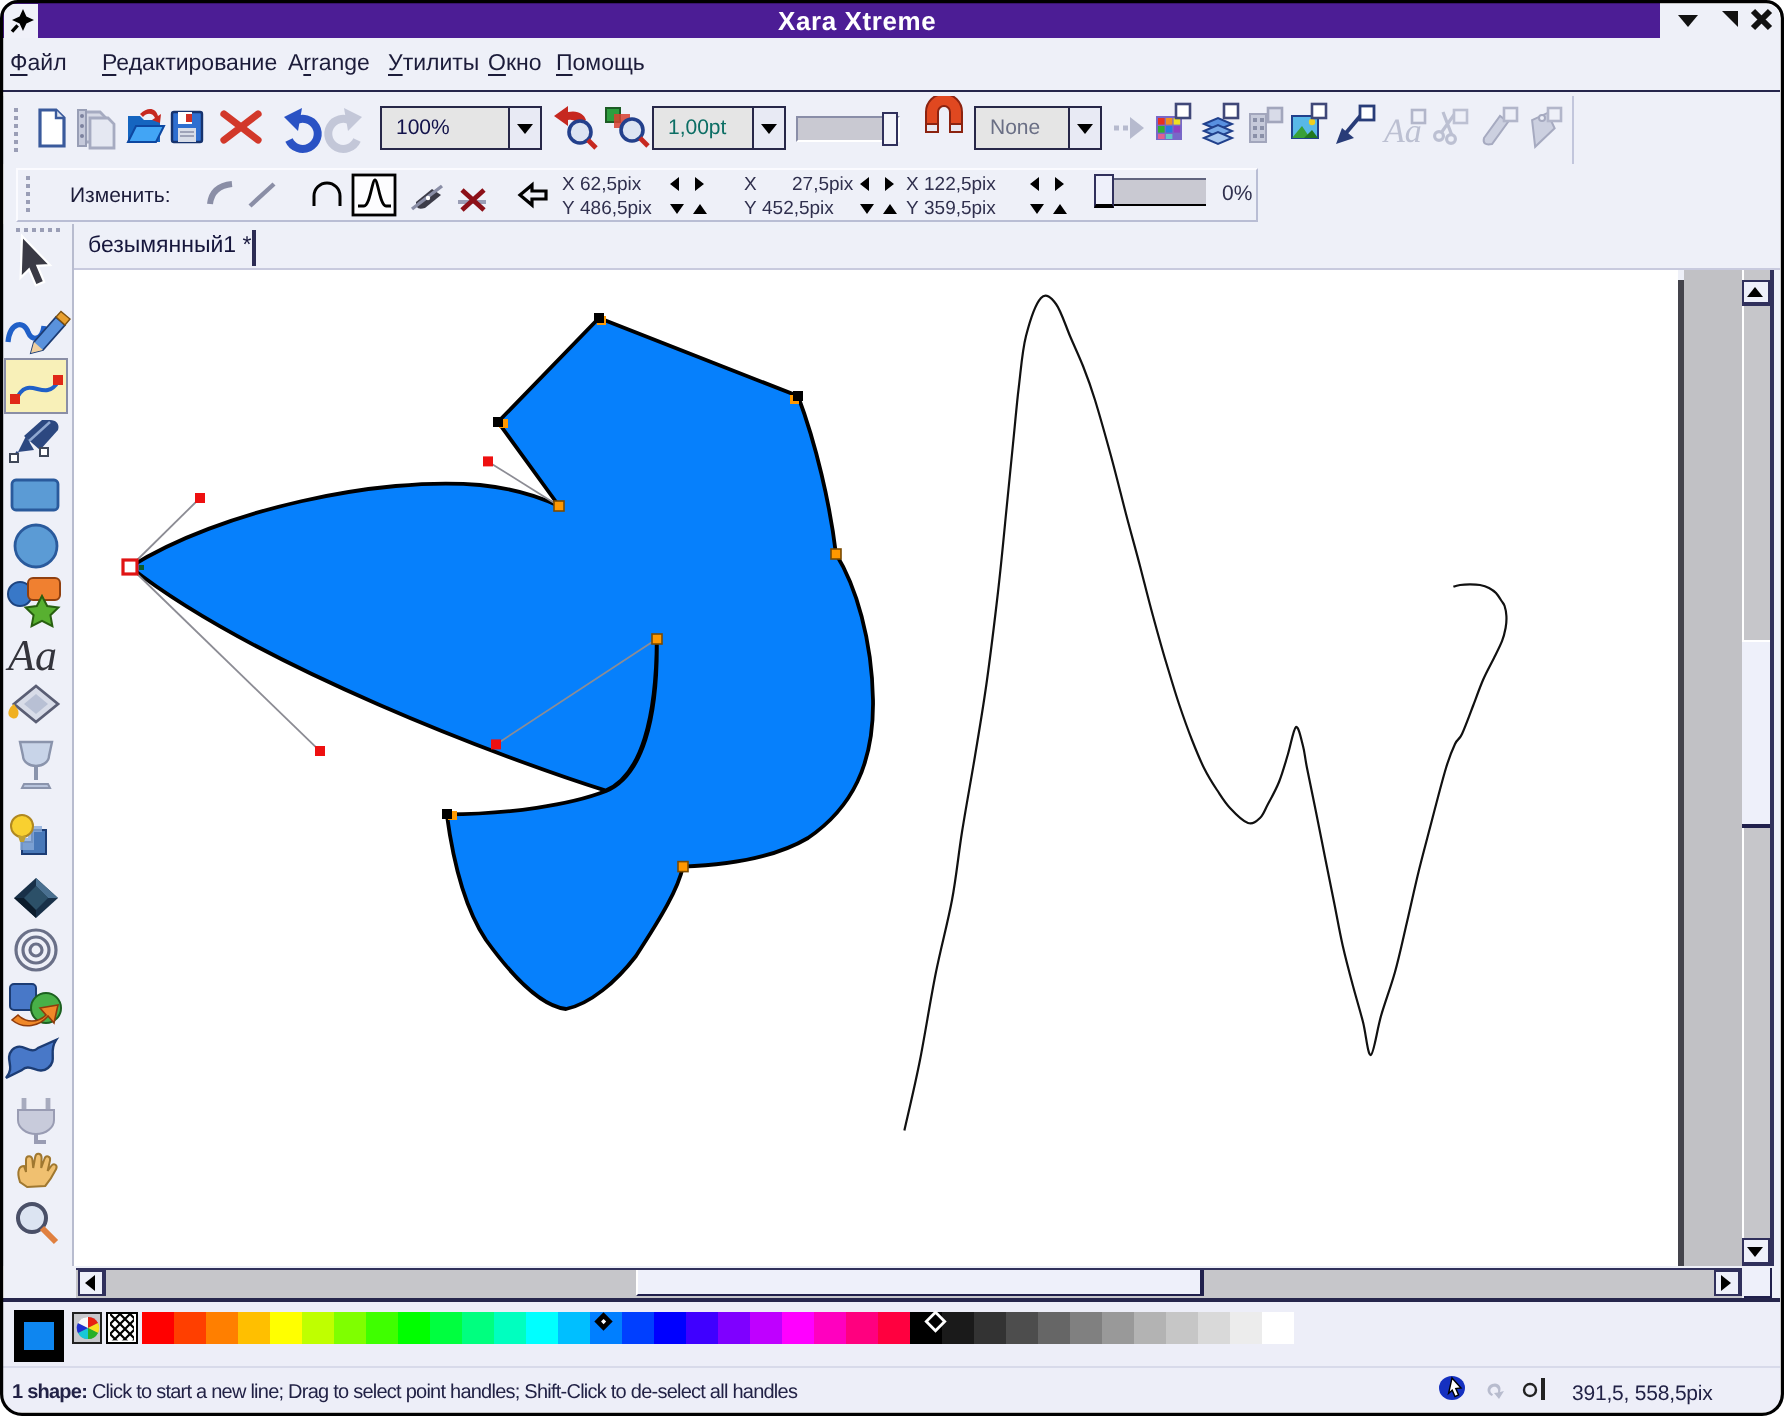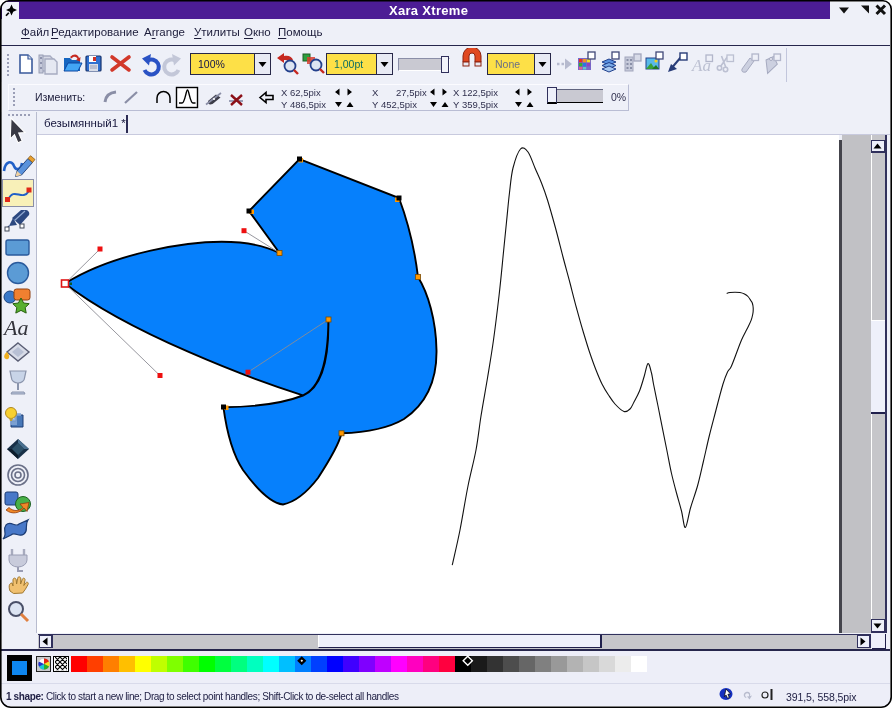--- a/index.html
+++ b/index.html
@@ -21,21 +21,21 @@
 #canvas{position:absolute;left:37px;top:135px;width:802px;height:498px;background:#fff;}
 #pborder{position:absolute;left:839px;top:140px;width:2.5px;height:493px;background:#44444c;}
 #paste{position:absolute;left:841.5px;top:135px;width:29px;height:498px;background:#c1c1c5;}
 #vsb{position:absolute;left:870.5px;top:135px;width:16px;height:498px;background:#c6c6ca;border-left:1px solid #fff;border-right:2px solid #31315c;}
 #hsb{position:absolute;left:38px;top:633.5px;width:833px;height:15px;background:#c6c6ca;border-top:1.5px solid #31315c;}
 #paletteline{position:absolute;left:1px;top:649px;width:889px;height:2px;background:#26264c;}
 #palette{position:absolute;left:1px;top:651px;width:889px;height:32px;background:#edeef8;}
 #status{position:absolute;left:1px;top:683px;width:889px;height:23px;background:#edeef8;border-top:1px solid #d8daea;font-size:11px;color:#222246;}
 .cell{position:absolute;top:656px;height:16px;width:16.05px;}
 .combo{position:absolute;height:22px;background:#fff;border:1.4px solid #272748;}
-.combo .fld{position:absolute;left:0;top:0;bottom:0;background:#fde047;display:flex;align-items:center;padding-left:7px;font-size:10.5px;}
+.combo .fld{position:absolute;left:0;top:0;bottom:0;background:#e5e5e5;display:flex;align-items:center;padding-left:7px;font-size:10.5px;}
 .combo .btn{position:absolute;right:0;top:0;bottom:0;width:16px;background:#e8eaf4;border-left:1.4px solid #272748;display:flex;align-items:center;justify-content:center;}
 .spin{position:absolute;font-size:9.5px;color:#30304e;}
 svg{display:block;}
 </style></head><body>
 <div id="win"></div>
 <div id="inner"></div>
 
 <div id="title">
     <div class="txt">Xara Xtreme</div>
   </div>
@@ -47,21 +47,21 @@
   </div>
 <div id="wbtns">
 <svg width="60" height="18">
 <path d="M9,7.5 h10 l-5,6 z" fill="#111"></path>
 <path d="M31,5.5 l8,0 l0,8 z" fill="#111"></path>
 <path d="M46.5,5.5 l8.5,8.5 M55,5.5 l-8.5,8.5" stroke="#111" stroke-width="3"></path>
 </svg>
   </div>
 
 <div id="menubar">
-<span class="mi" style="left:20px"><u>Ф</u>айл</span>
+<span class="mi" style="left:4px"><u>Ф</u>айл</span>
 <span class="mi" style="left:50px"><u>Р</u>едактирование</span>
 <span class="mi" style="left:143px">A<u>r</u>range</span>
 <span class="mi" style="left:193px"><u>У</u>тилиты</span>
 <span class="mi" style="left:243px"><u>О</u>кно</span>
 <span class="mi" style="left:277px"><u>П</u>омощь</span>
 </div>
 
 <div id="tb1"></div>
 <svg class="abs" style="left:0;top:48px" width="790" height="34" viewBox="0 0 790 34">
 <g fill="none">

